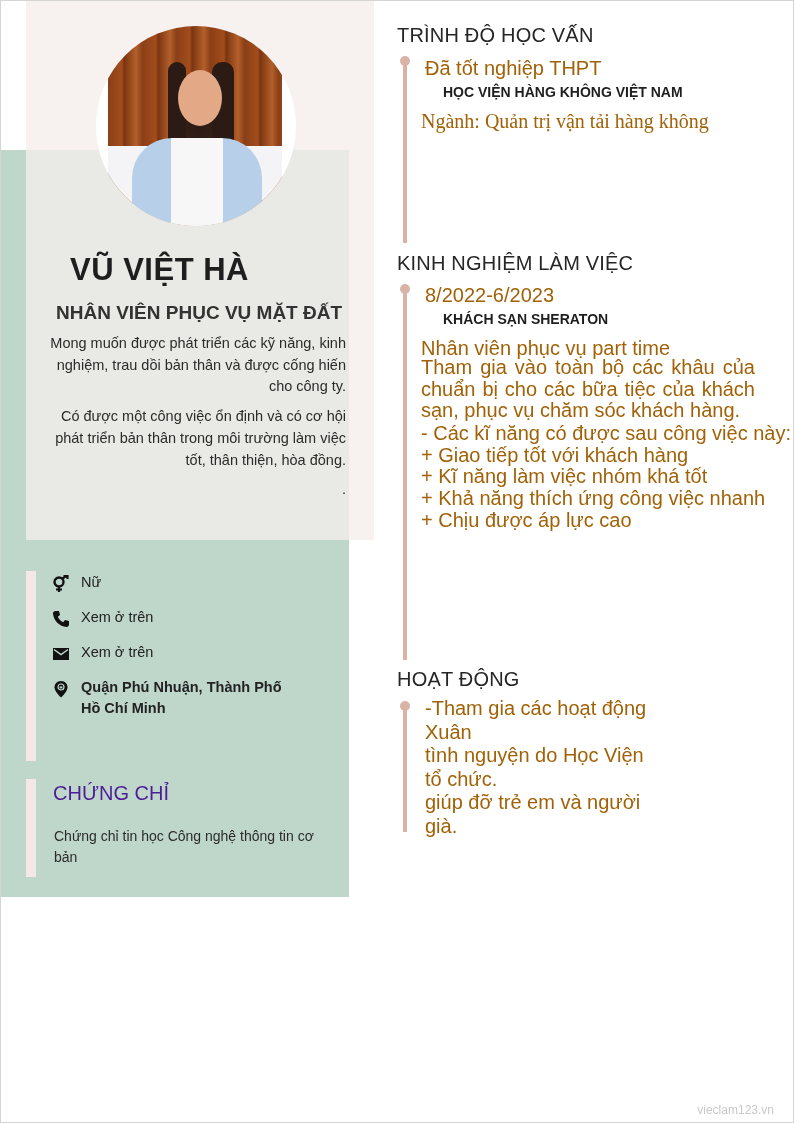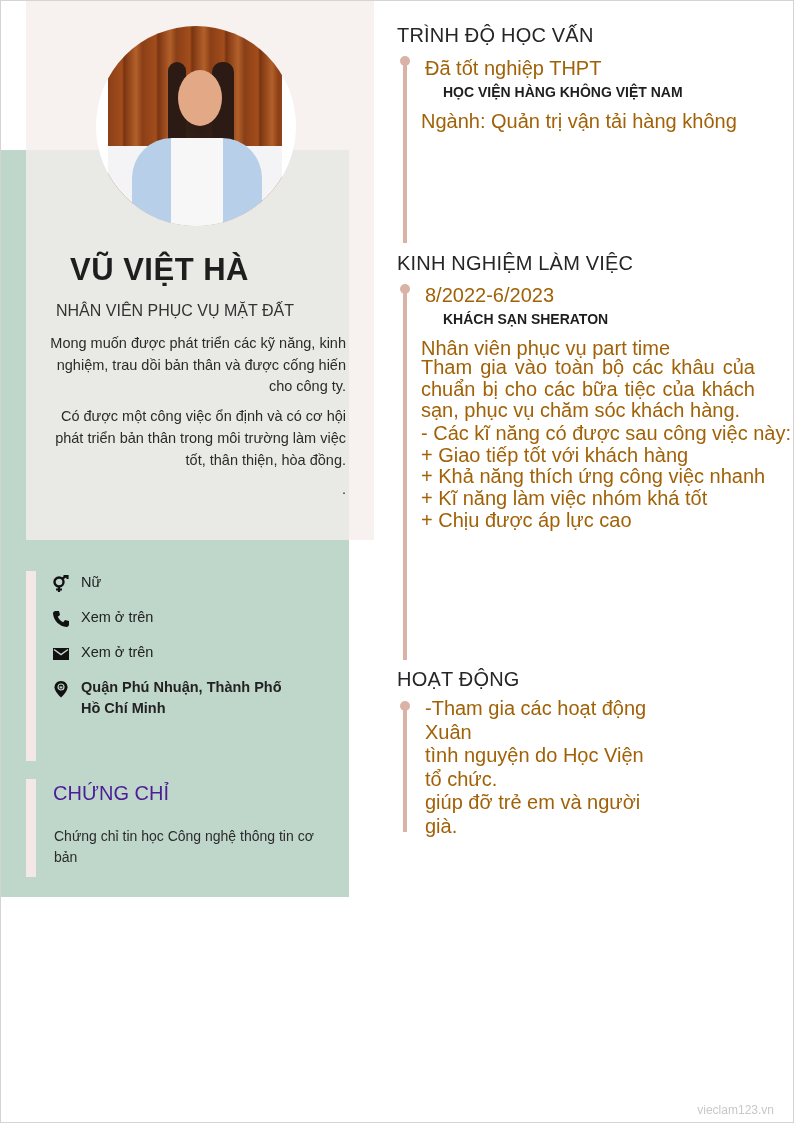--- a/index.html
+++ b/index.html
@@ -19,21 +19,21 @@
       radial-gradient(ellipse 45px 70px at 92px 95px, #2a1a14 0%, #3a2418 60%, transparent 62%),
       linear-gradient(to bottom, transparent 0, transparent 120px, #f4f4f6 120px),
       repeating-linear-gradient(90deg, #8a3f17 0, #a34d1c 14px, #7a3411 16px, #b3602a 28px, #8e4219 34px);
   }
   .photo .shirt { position: absolute; left: 24px; top: 112px; width: 130px; height: 90px; border-radius: 40px 40px 0 0; background: linear-gradient(90deg, #b7cfe8 0 30%, #f7f7f8 30% 70%, #b7cfe8 70%); }
   .photo .face { position: absolute; left: 70px; top: 44px; width: 44px; height: 56px; border-radius: 50%; background: #e3a987; }
   .photo .hair-l { position: absolute; left: 60px; top: 36px; width: 18px; height: 120px; border-radius: 10px; background: #2b1b14; }
   .photo .hair-r { position: absolute; left: 104px; top: 36px; width: 22px; height: 130px; border-radius: 10px; background: #2b1b14; }
 
   .name { position: absolute; left: 70px; top: 252px; font-size: 31px; font-weight: bold; color: #1e1e1e; letter-spacing: 0.5px; z-index: 4; }
-  .job-title { position: absolute; left: 56px; top: 302px; font-size: 16px; font-weight: normal; color: #333; z-index: 4; }
+  .job-title { position: absolute; left: 56px; top: 302px; font-size: 19px; font-weight: bold; color: #333; z-index: 4; }
   .objective { position: absolute; left: 36px; top: 325px; width: 318px; font-size: 14.5px; line-height: 21.7px; color: #2b2b2b; z-index: 4; }
   .objective p { margin: 8px; text-align: right; }
 
   .accent-bar { position: absolute; left: 26px; width: 10px; background: #f3e8e5; }
   .contact-list { position: absolute; left: 52px; top: 574px; width: 280px; }
   .contact-item { display: flex; align-items: flex-start; height: 35px; font-size: 14.5px; color: #222; }
   .contact-item .ico { width: 18px; height: 18px; margin-right: 11px; margin-top: 1px; flex-shrink: 0; }
   .contact-item.addr { height: auto; line-height: 21px; }
   .contact-item.addr .txt { margin-top: -2px; font-weight: bold; }
 
@@ -110,34 +110,34 @@
 
 <div class="accent-bar" style="top:779px;height:98px;"></div>
 <div class="cert-title">CHỨNG CHỈ</div>
 <div class="cert-text">Chứng chỉ tin học Công nghệ thông tin cơ bản</div>
 
 <div class="section-title" style="top:24px;">TRÌNH ĐỘ HỌC VẤN</div>
 <div class="tl-bar" style="top:60px;height:183px;"></div>
 <div class="tl-dot" style="top:56px;"></div>
 <div class="rtext" style="top:57px;left:425px;">Đã tốt nghiệp THPT</div>
 <div class="rtext rbold" style="top:84px;">HỌC VIỆN HÀNG KHÔNG VIỆT NAM</div>
-<div class="rtext" style="top:110px;">Ngành: Quản trị vận tải hàng không</div>
+<div class="rtext" style="top:110px;font-family:Liberation Serif, serif;">Ngành: Quản trị vận tải hàng không</div>
 
 <div class="section-title" style="top:252px;">KINH NGHIỆM LÀM VIỆC</div>
 <div class="tl-bar" style="top:288px;height:372px;"></div>
 <div class="tl-dot" style="top:284px;"></div>
 <div class="rtext" style="top:284px;left:425px;">8/2022-6/2023</div>
 <div class="rtext rbold" style="top:311px;">KHÁCH SẠN SHERATON</div>
 <div class="rtext" style="top:337px;">Nhân viên phục vụ part time</div>
 <div class="rtext just" style="top:357px;">Tham gia vào toàn bộ các khâu của chuẩn bị cho các bữa tiệc của khách sạn, phục vụ chăm sóc khách hàng.</div>
 <div class="rtext" style="top:423px;line-height:21.7px;">
   <div>- Các kĩ năng có được sau công việc này:</div>
   <div>+ Giao tiếp tốt với khách hàng</div>
+  <div>+ Kĩ năng làm việc nhóm khá tốt</div>
   <div>+ Khả năng thích ứng công việc nhanh</div>
-  <div>+ Kĩ năng làm việc nhóm khá tốt</div>
   <div>+ Chịu được áp lực cao</div>
 </div>
 
 <div class="section-title" style="top:668px;">HOẠT ĐỘNG</div>
 <div class="tl-bar" style="top:705px;height:127px;"></div>
 <div class="tl-dot" style="top:701px;"></div>
 <div class="rtext acts" style="top:697px;">
   <div>-Tham gia các hoạt động Xuân</div>
   <div>tình nguyện do Học Viện tổ chức.</div>
   <div>giúp đỡ trẻ em và người già.</div>

